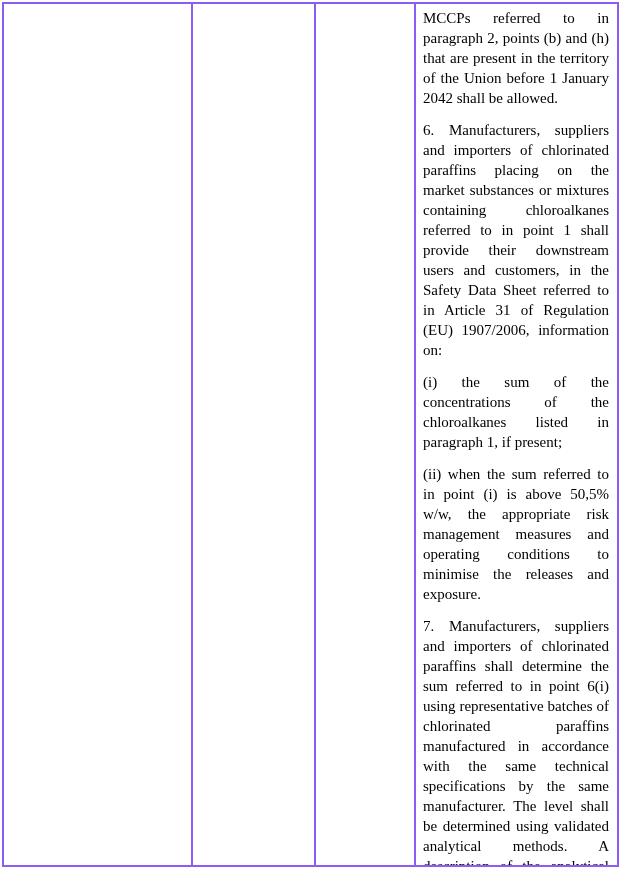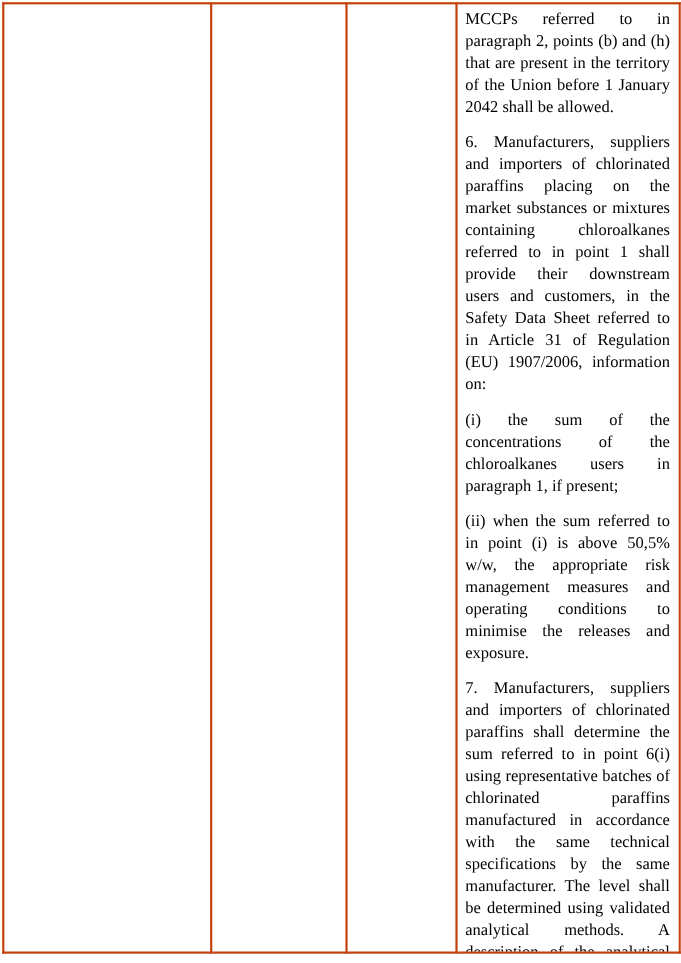--- a/index.html
+++ b/index.html
@@ -17,21 +17,21 @@
   table.doc-table {
     position: absolute;
     left: 2px;
     top: 2px;
     width: 615px;
     height: 863px;
     border-collapse: collapse;
     table-layout: fixed;
   }
   table.doc-table td {
-    border: 2px solid #c2410c;
+    border: 2px solid #8b5cf6;
     vertical-align: top;
     overflow: hidden;
   }
   td.cell-conditions {
     padding: 4px 8px 0 7px;
   }
   td.cell-conditions .cell-inner {
     height: 857px;
     overflow: hidden;
   }
@@ -57,21 +57,21 @@
     </colgroup>
     <tbody>
       <tr>
         <td></td>
         <td></td>
         <td></td>
         <td class="cell-conditions">
           <div class="cell-inner">
             <p>MCCPs referred to in paragraph 2, points (b) and (h) that are present in the territory of the Union before 1 January 2042 shall be allowed.</p>
             <p>6.  Manufacturers, suppliers and importers of chlorinated paraffins placing on the market substances or mixtures containing chloroalkanes referred to in point 1 shall provide their downstream users and customers, in the Safety Data Sheet referred to in Article 31 of Regulation (EU) 1907/2006, information on:</p>
-            <p>(i) the sum of the concentrations of the chloroalkanes users in paragraph 1, if present;</p>
+            <p>(i) the sum of the concentrations of the chloroalkanes listed in paragraph 1, if present;</p>
             <p>(ii) when the sum referred to in point (i) is above 50,5% w/w, the appropriate risk management measures and operating conditions to minimise the releases and exposure.</p>
             <p>7. Manufacturers, suppliers and importers of chlorinated paraffins shall determine the sum referred to in point 6(i) using representative batches of chlorinated paraffins manufactured in accordance with the same technical specifications by the same manufacturer. The level shall be determined using validated analytical methods. A description of the analytical methods used, and the results</p>
           </div>
         </td>
       </tr>
     </tbody>
   </table>
 </div>
 
 </body></html>

